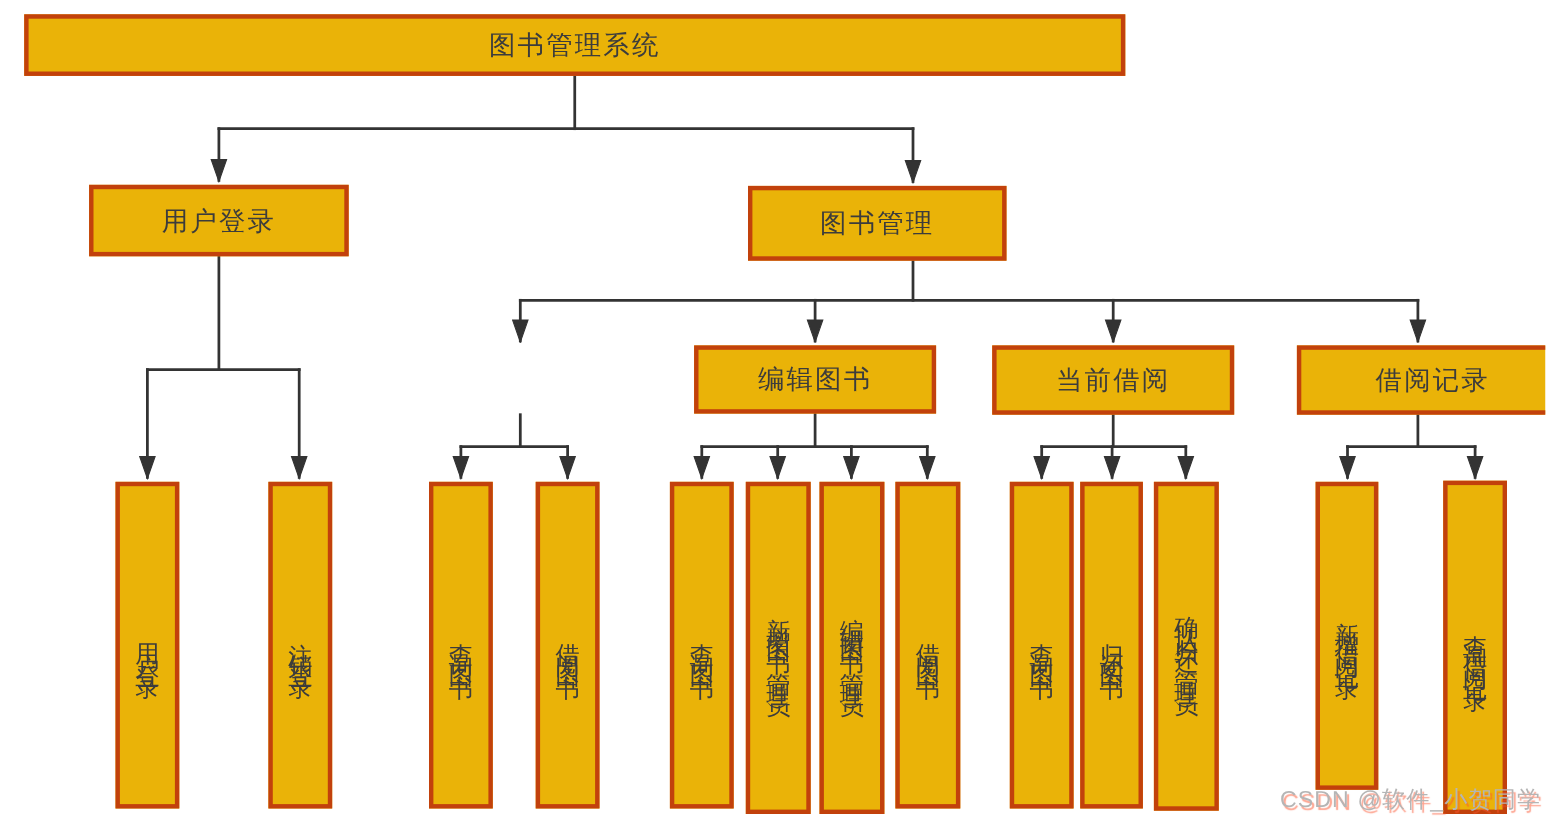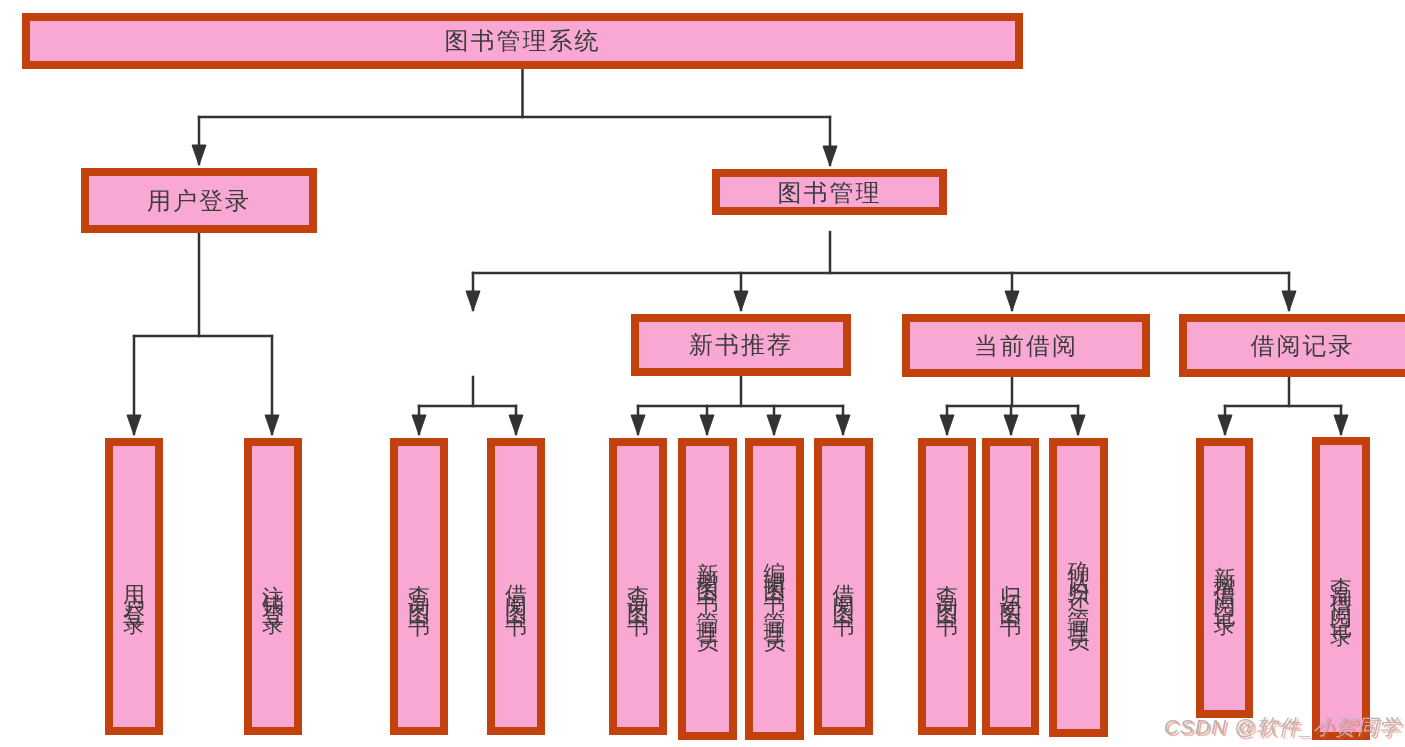--- a/index.html
+++ b/index.html
@@ -9,43 +9,42 @@
     width: 1405px;
     height: 747px;
     background: #ffffff;
     overflow: hidden;
     font-family: "Liberation Sans", "DejaVu Sans", sans-serif;
   }
   .connectors { position: absolute; left: 0; top: 0; }
   .node {
     position: absolute;
     box-sizing: border-box;
-    background: #f9a8d4;
-    border: 8px solid #c2410c;
+    background: #eab308;
+    border: 4px solid #c2410c;
     display: grid;
     place-items: center;
     color: #3c3c3c;
   }
   .node.h .lbl { font-size: 24px; letter-spacing: 2px; white-space: nowrap; }
   .node.v .lbl {
     writing-mode: vertical-rl;
     font-size: 22px;
     letter-spacing: 10px;
     line-height: 1;
   }
   .watermark {
     position: absolute;
     top: 713px;
     right: 4px;
     font-size: 21px;
     letter-spacing: 1px;
     color: #b5b5b5;
     text-shadow: 2px 2px 1px rgba(252, 85, 49, 0.55);
     white-space: nowrap;
-    font-style: italic;
   }
 </style>
 </head>
 <body>
 
 <div class="stage">
 
   <svg class="connectors" width="1405" height="747" viewBox="0 0 1405 747">
     <defs>
       <marker id="ah" markerUnits="userSpaceOnUse" markerWidth="22" markerHeight="16" viewBox="0 0 22 16" refX="20" refY="8" orient="auto">
@@ -103,28 +102,28 @@
     </g>
   </svg>
 
   <div class="node h" style="left:22px; top:13px; width:1001px; height:56px">
     <span class="lbl">图书管理系统</span>
   </div>
 
   <div class="node h" style="left:81px; top:168px; width:236px; height:65px">
     <span class="lbl">用户登录</span>
   </div>
-  <div class="node h" style="left:712px; top:169px; width:235px; height:46px">
+  <div class="node h" style="left:680px; top:169px; width:235px; height:68px">
     <span class="lbl">图书管理</span>
   </div>
 
   <div class="node h" style="left:631px; top:314px; width:220px; height:62px">
-    <span class="lbl">新书推荐</span>
+    <span class="lbl">编辑图书</span>
   </div>
-  <div class="node h" style="left:902px; top:314px; width:248px; height:63px">
+  <div class="node h" style="left:902px; top:314px; width:220px; height:63px">
     <span class="lbl">当前借阅</span>
   </div>
   <div class="node h" style="left:1179px; top:314px; width:247px; height:63px">
     <span class="lbl">借阅记录</span>
   </div>
 
   <div class="node v" style="left:105px; top:438px; width:58px; height:297px">
     <span class="lbl">用户登录</span>
   </div>
   <div class="node v" style="left:244px; top:438px; width:58px; height:297px">

